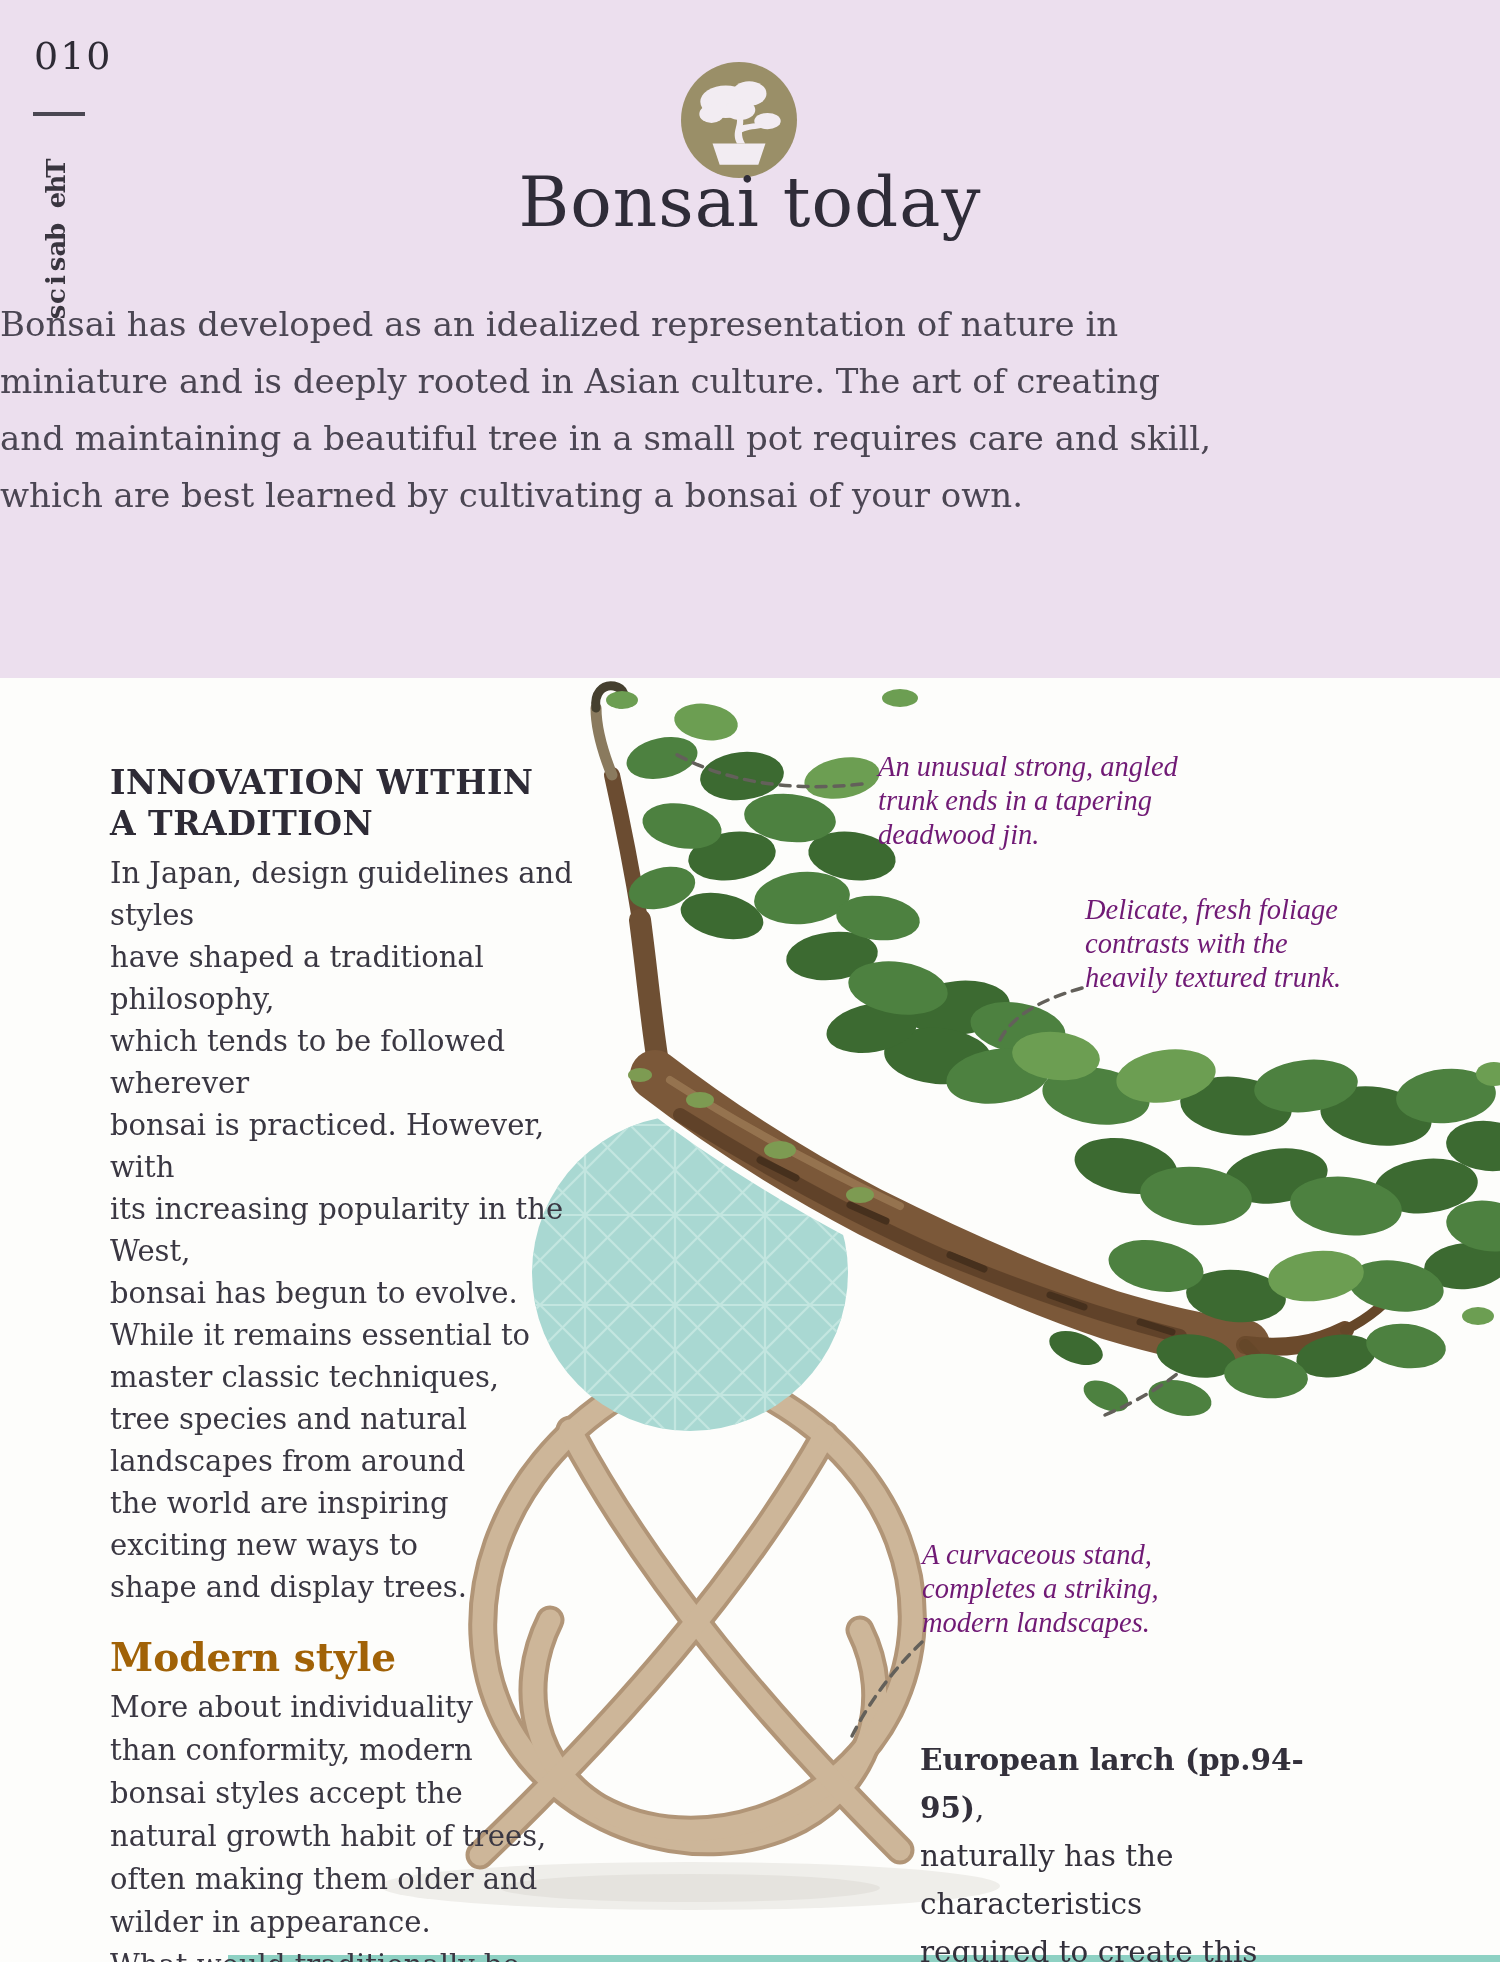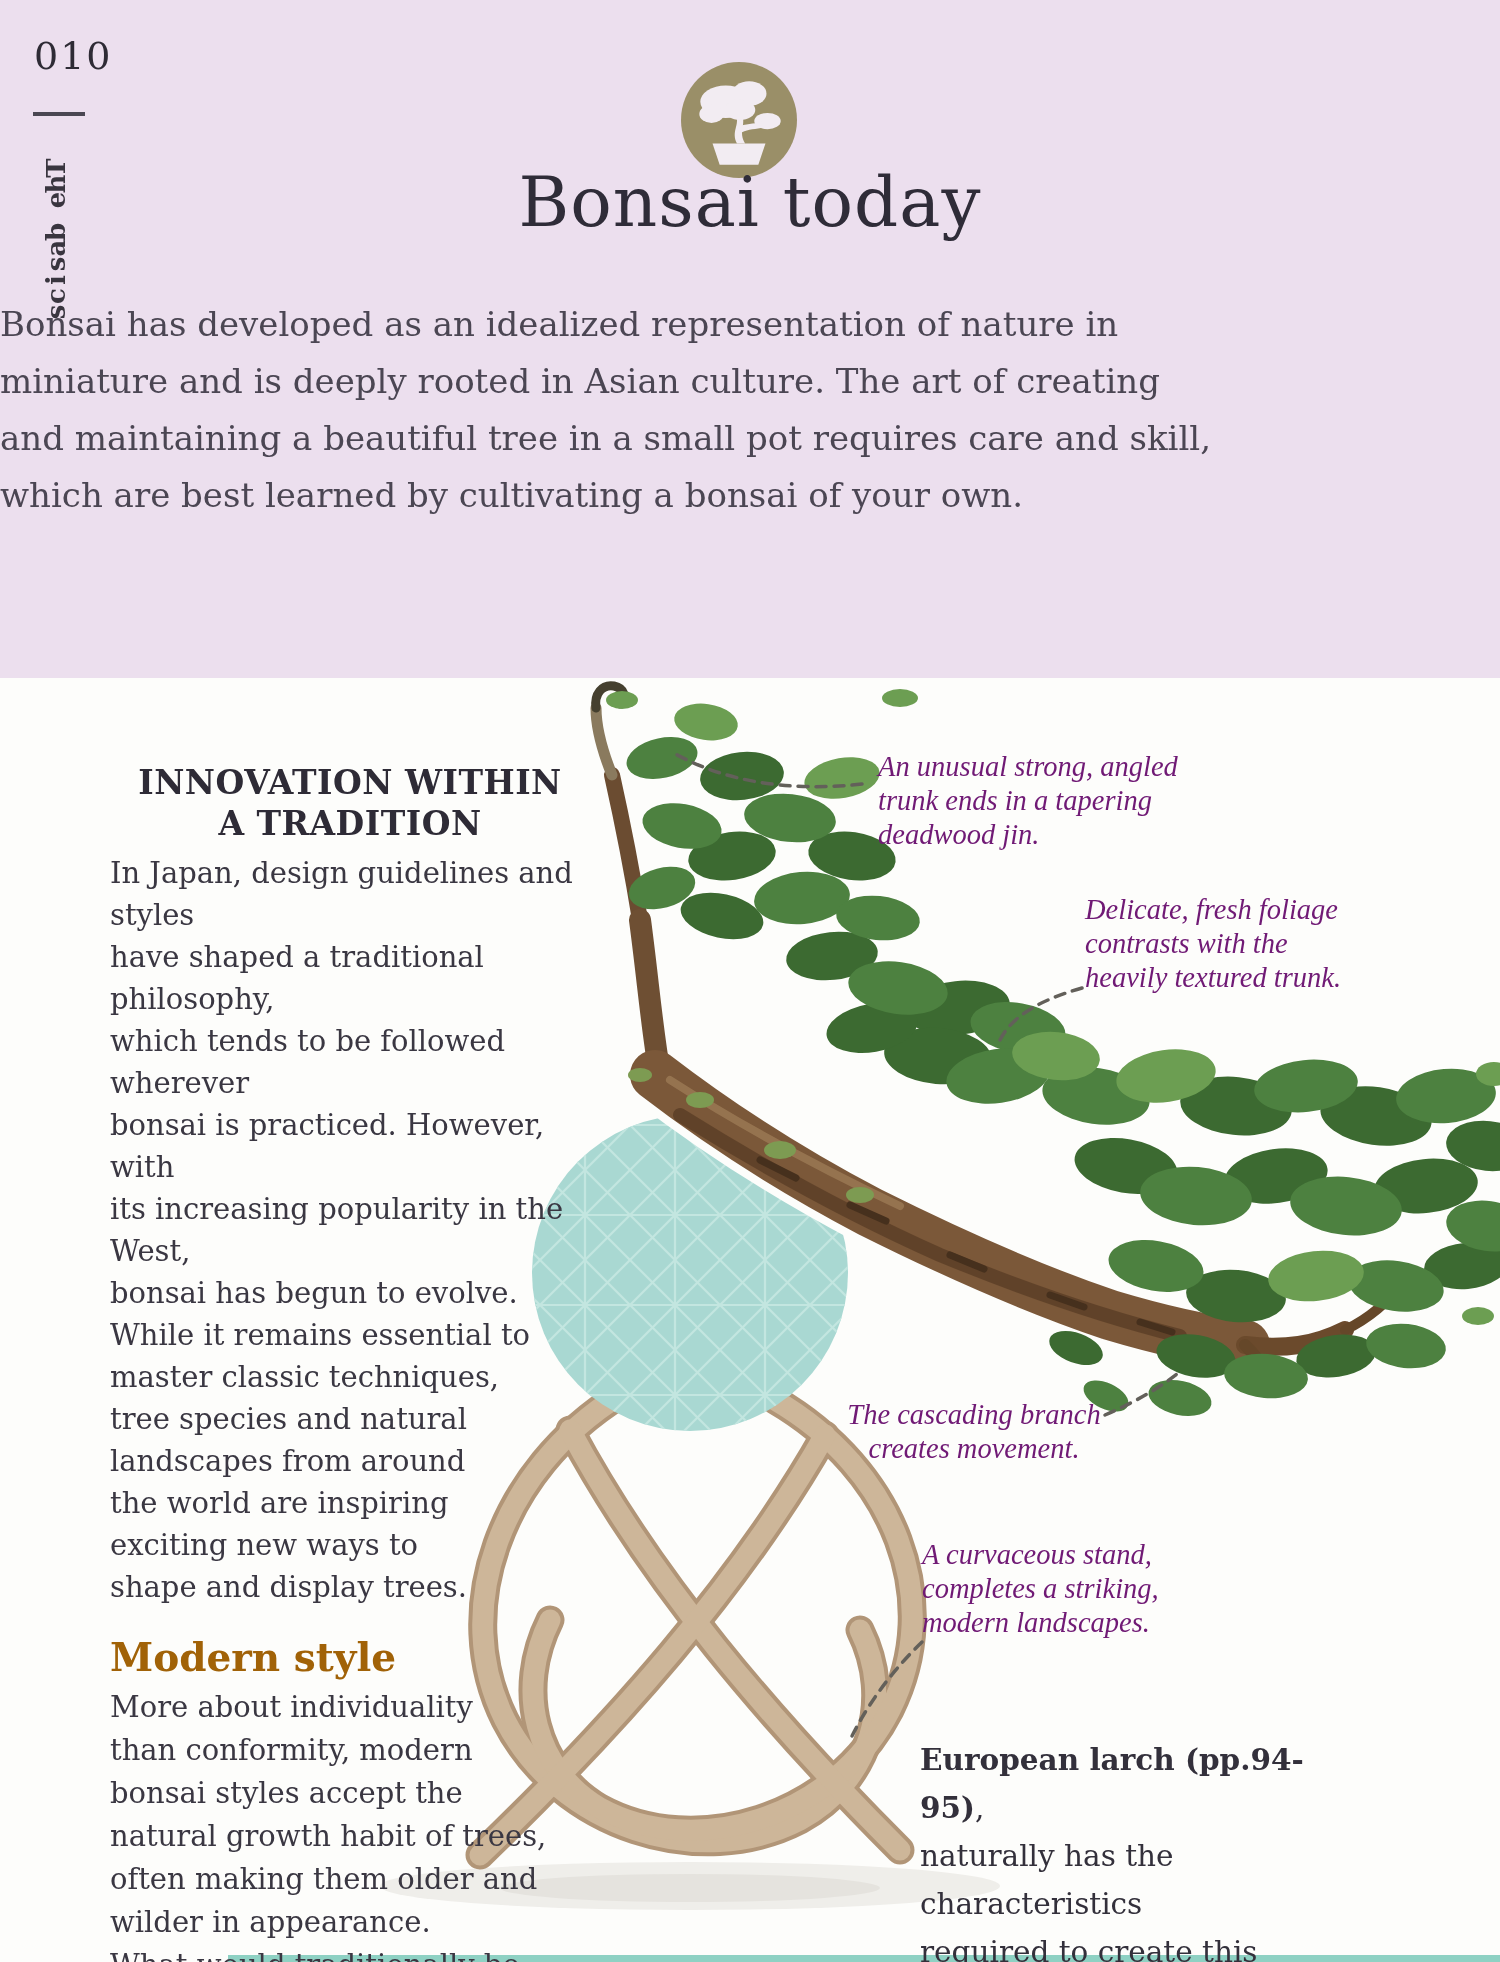--- a/index.html
+++ b/index.html
@@ -15,21 +15,21 @@
                transform:rotate(-90deg);font-size:26px;font-weight:bold;color:#39353f;}
   .brand-icon{position:absolute;left:681px;top:62px;width:116px;height:116px;}
   .title{position:absolute;left:0;top:162px;width:100%;margin:0;text-align:center;
          font-size:69px;font-weight:normal;color:#2f2c38;letter-spacing:1px;}
   .intro{position:absolute;left:0;top:296px;width:100%;margin:0;text-align:left;
          font-size:34px;line-height:57px;color:#4b4653;white-space:pre-line;}
 
   
   .col{position:absolute;left:110px;top:762px;width:480px;z-index:2;}
   .h-innovation{margin:0;font-size:33px;line-height:41px;font-weight:bold;color:#2e2b36;
-                letter-spacing:.5px;white-space:pre-line;text-align:center;}
+                letter-spacing:.5px;white-space:pre-line;}
   .body-text{margin:8px 0 0 0;font-size:29px;line-height:42px;color:#3a3742;white-space:pre-line;}
   .h-modern{margin:24px 0 4px 0;font-size:39px;line-height:50px;font-weight:bold;color:#a16207;}
   .body-text2{margin:0;font-size:29px;line-height:43px;color:#3a3742;white-space:pre-line;}
 
   
   .illus{position:absolute;left:0;top:0;width:1500px;height:1962px;z-index:1;pointer-events:none;}
 
   
   .ann{position:absolute;z-index:2;font-family:"Liberation Serif", serif;font-style:italic;
        font-size:28.5px;line-height:34px;color:#701a75;white-space:pre-line;}
@@ -251,22 +251,20 @@
       </g>
     </svg>
   </div>
 
   <div class="ann ann-jin">An unusual strong, angled
 trunk ends in a tapering
 deadwood jin.</div>
   <div class="ann ann-foliage">Delicate, fresh foliage
 contrasts with the
 heavily textured trunk.</div>
-  <div class="ann ann-cascade">The cascading branch
-creates movement.</div>
   <div class="ann ann-stand">A curvaceous stand,
 completes a striking,
 modern landscapes.</div>
 
   <div class="caption"><span class="b">European larch (pp.94-95)</span><span>,
 naturally has the characteristics
 required to create this dramatic,
 modern cascade display</span></div>
 
   <div class="bottom-strip"></div>

